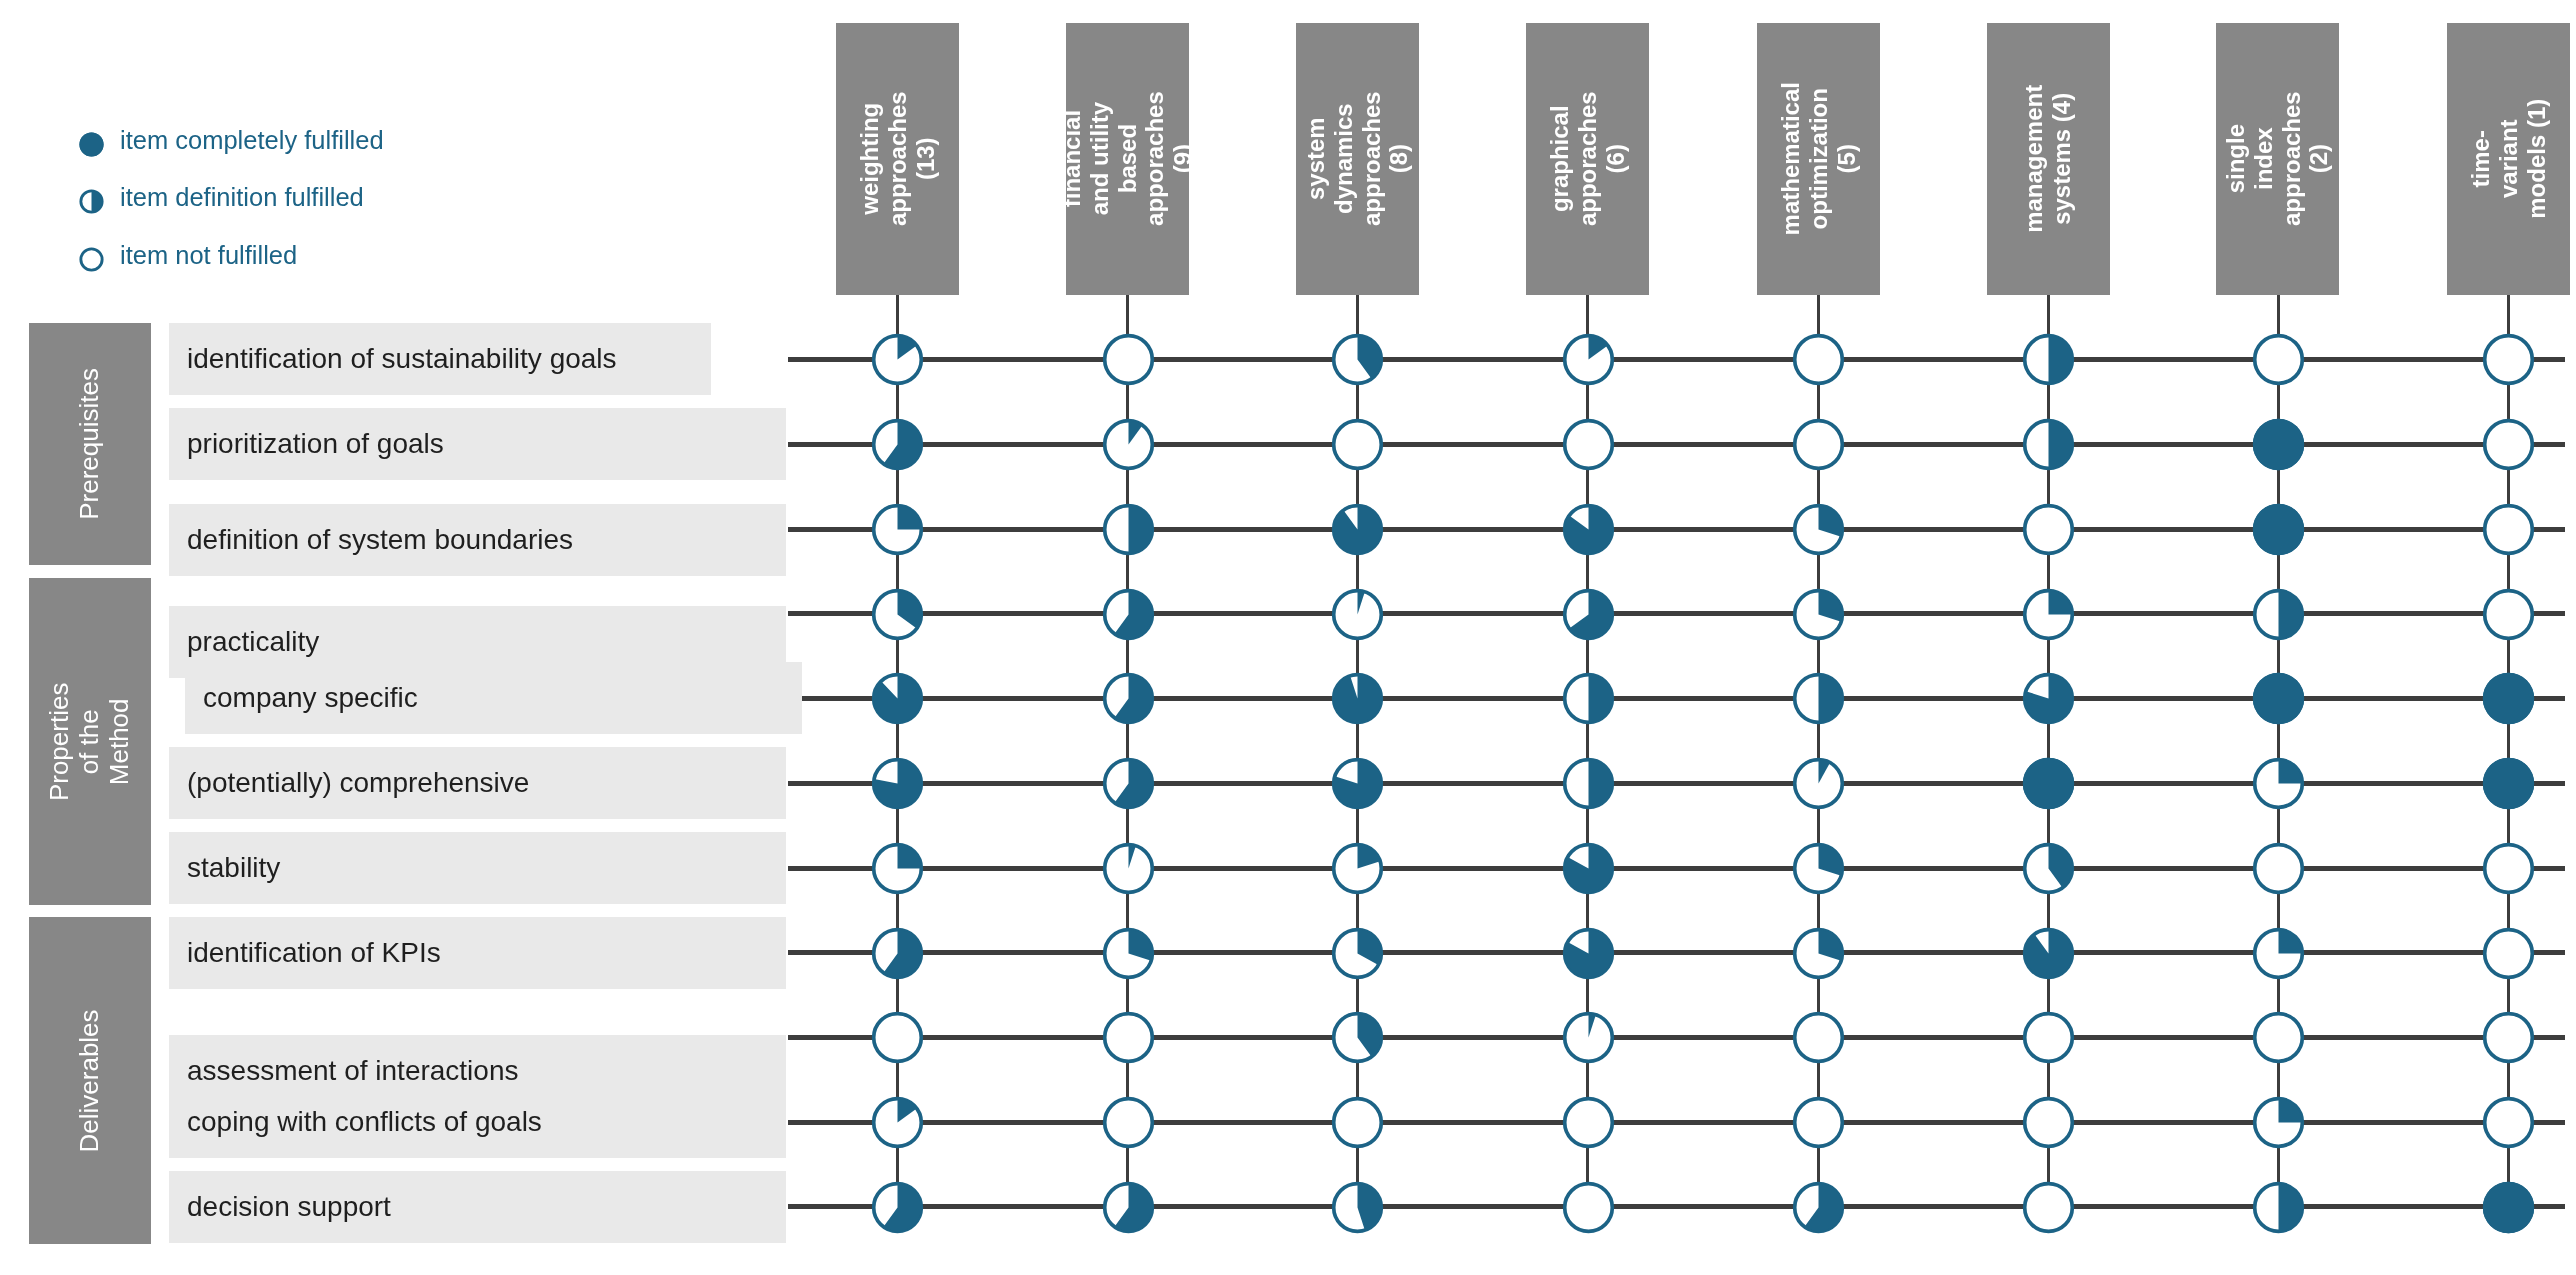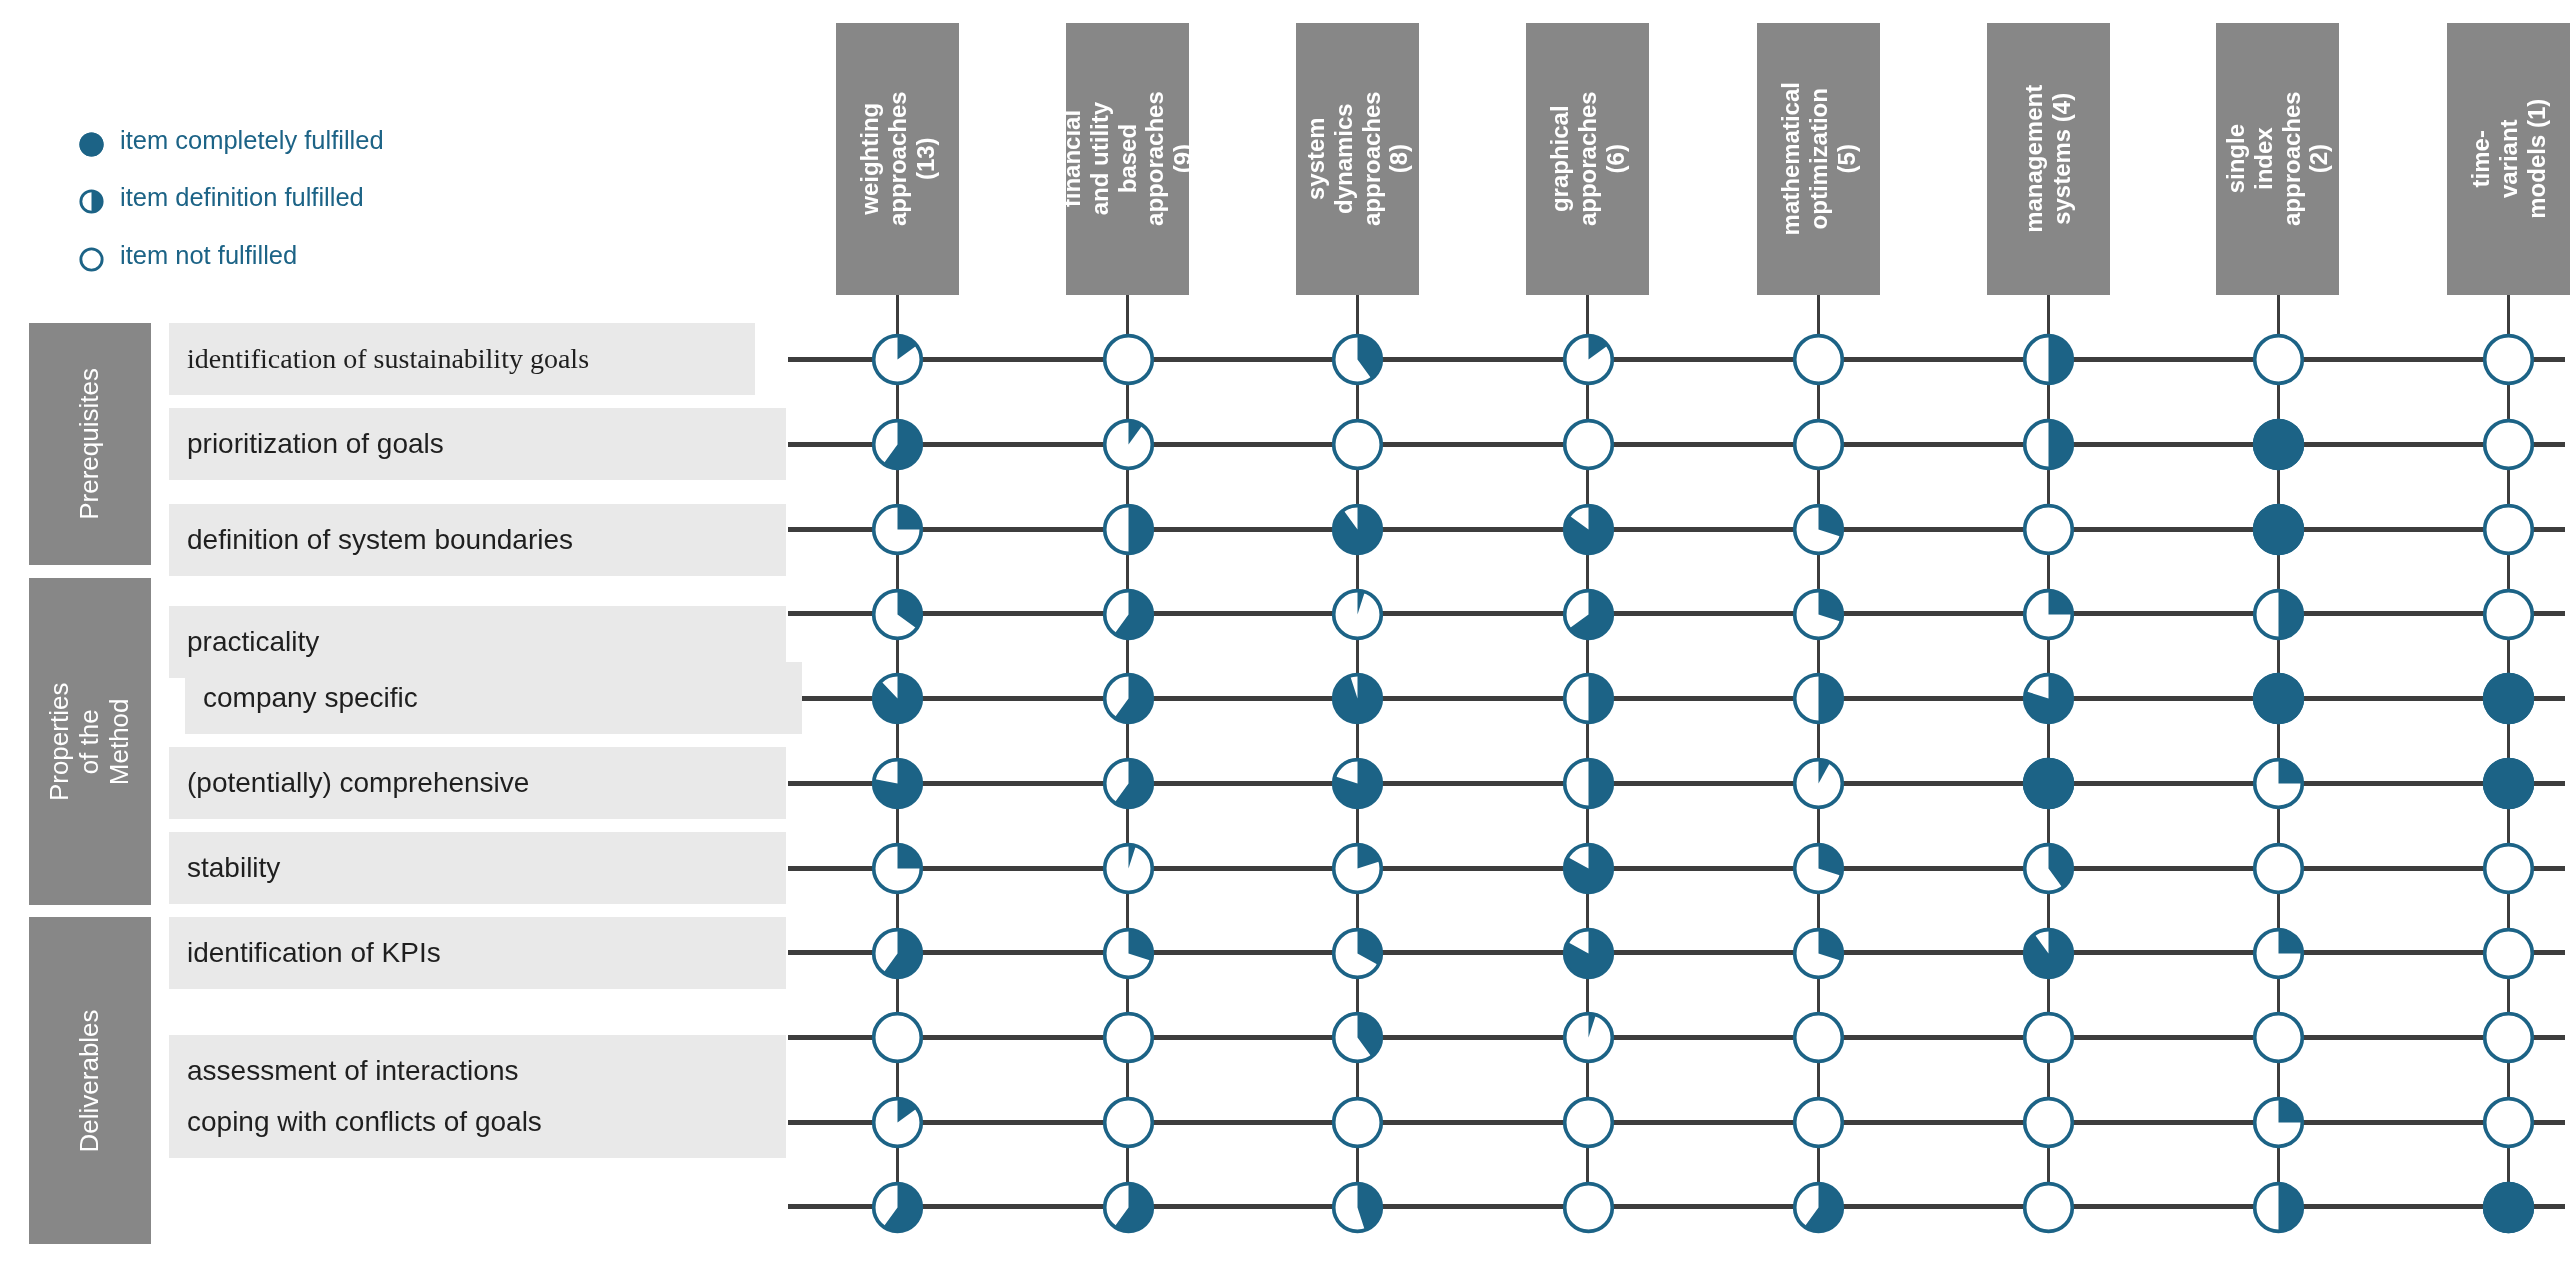--- a/index.html
+++ b/index.html
@@ -112,21 +112,21 @@
     </div>
     <div class="cat-box" style="left: 29px; top: 323px; width: 122px; height: 242px;">
       <div class="cat-text">Prerequisites</div>
     </div>
     <div class="cat-box" style="left: 29px; top: 578px; width: 122px; height: 327px;">
       <div class="cat-text">Properties of the Method</div>
     </div>
     <div class="cat-box" style="left: 29px; top: 917px; width: 122px; height: 327px;">
       <div class="cat-text">Deliverables</div>
     </div>
-    <div class="row-band" style="left: 169px; top: 323px; width: 586px; height: 72px; font-family: Liberation Serif, serif;">
+    <div class="row-band" style="left: 169px; top: 323px; width: 542px; height: 72px;">
       <span class="row-label">identification of sustainability goals</span>
     </div>
     <div class="row-band" style="left: 169px; top: 408px; width: 617px; height: 72px;">
       <span class="row-label">prioritization of goals</span>
     </div>
     <div class="row-band" style="left: 169px; top: 504px; width: 617px; height: 72px;">
       <span class="row-label">definition of system boundaries</span>
     </div>
     <div class="row-band" style="left: 169px; top: 578px; width: 617px; height: 72px; margin-top: 28px;">
       <span class="row-label">practicality</span>
@@ -141,20 +141,23 @@
       <span class="row-label">stability</span>
     </div>
     <div class="row-band" style="left: 169px; top: 917px; width: 617px; height: 72px;">
       <span class="row-label">identification of KPIs</span>
     </div>
     <div class="row-band" style="left: 169px; top: 1035px; width: 617px; height: 72px;">
       <span class="row-label">assessment of interactions</span>
     </div>
     <div class="row-band" style="left: 169px; top: 1086px; width: 617px; height: 72px;">
       <span class="row-label">coping with conflicts of goals</span>
+    </div>
+    <div class="row-band" style="left: 169px; top: 1171px; width: 617px; height: 72px;">
+      <span class="row-label">decision support</span>
     </div>
     <div class="ball" style="left: 870px; top: 332px;"><svg width="55" height="55" viewBox="0 0 67 67">
         <circle cx="33.5" cy="33.5" r="29" fill="#ffffff" stroke="#1c6386" stroke-width="4.5"></circle>
         <path d="M 33.5 33.5 L 33.5 4.5 A 29 29 0 0 1 56.96 16.45 Z" fill="#1c6386"></path>
       </svg></div>
     <div class="ball" style="left: 1101px; top: 332px;"><svg width="55" height="55" viewBox="0 0 67 67">
         <circle cx="33.5" cy="33.5" r="29" fill="#ffffff" stroke="#1c6386" stroke-width="4.5"></circle>
       </svg></div>
     <div class="ball" style="left: 1330px; top: 332px;"><svg width="55" height="55" viewBox="0 0 67 67">
         <circle cx="33.5" cy="33.5" r="29" fill="#ffffff" stroke="#1c6386" stroke-width="4.5"></circle>

